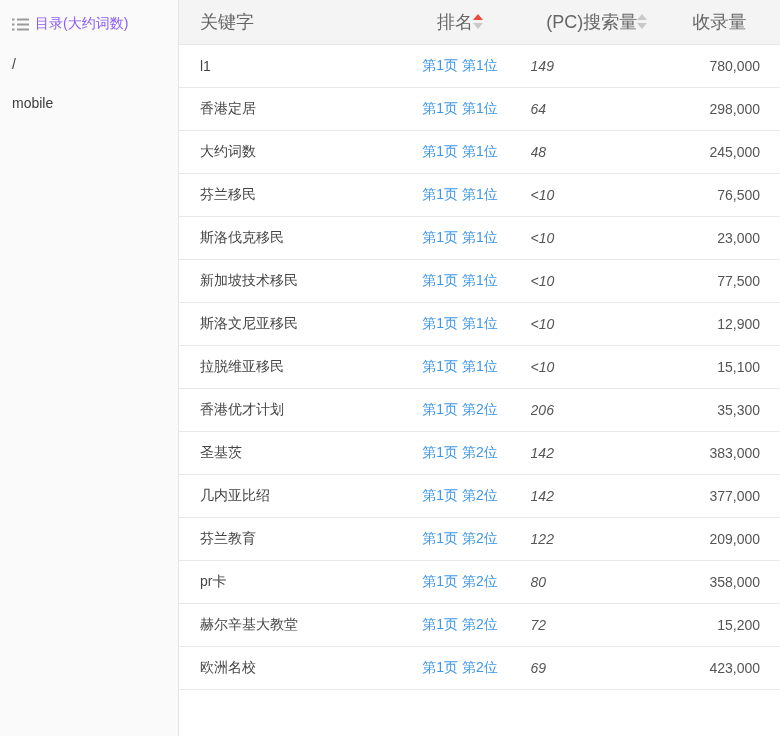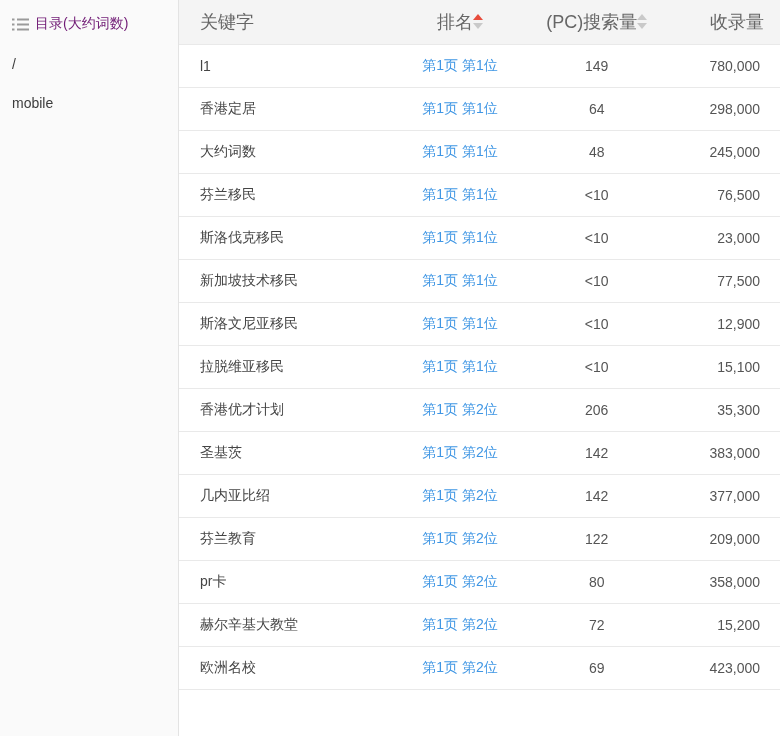--- a/index.html
+++ b/index.html
@@ -26,21 +26,21 @@
     background: #fafafa;
     border-right: 1px solid #e3e3e3;
     padding: 15px 12px 0 12px;
     color: #666;
   }
   .sidebar-title {
     display: flex;
     align-items: center;
     gap: 6px;
     font-size: 14px;
-    color: #701a75;
+    color: #8b5cf6;
     white-space: nowrap;
   }
   .list-icon { display: inline-block; width: 17px; height: 13px; }
   .sidebar-item {
     margin-top: 23px;
     font-size: 14px;
     color: #3c3c3c;
     cursor: pointer;
   }
 
@@ -59,21 +59,21 @@
   thead th {
     height: 44px;
     background: #f4f4f4;
     font-weight: normal;
     font-size: 18px;
     color: #666;
     vertical-align: middle;
   }
   th.kw  { text-align: left; padding-left: 21px; }
   th.rank, th.pc { text-align: center; }
-  th.idx { text-align: right; padding-right: 16px; }
+  th.idx { text-align: center; padding-right: 4px; }
 
   .th-sortwrap {
     display: inline-flex;
     align-items: center;
     cursor: pointer;
   }
   .sort-toggle {
     display: inline-flex;
     flex-direction: column;
     align-items: center;
@@ -97,21 +97,21 @@
     white-space: nowrap;
   }
   tbody tr:last-child td { border-bottom: 1px solid #e9e9e9; }
   td.kw  { text-align: left; padding-left: 21px; color: #454545; }
   td.rank { text-align: center; }
   td.rank a {
     color: var(--link-blue);
     text-decoration: none;
     cursor: pointer;
   }
-  td.pc  { text-align: center; }
+  td.pc  { text-align: left; font-style: italic; }
   td.idx { text-align: right; padding-right: 20px; }
 </style>
 </head>
 <body>
 
 <div class="app">
 
   <div class="sidebar">
     <div class="sidebar-title">
       <span class="list-icon">

